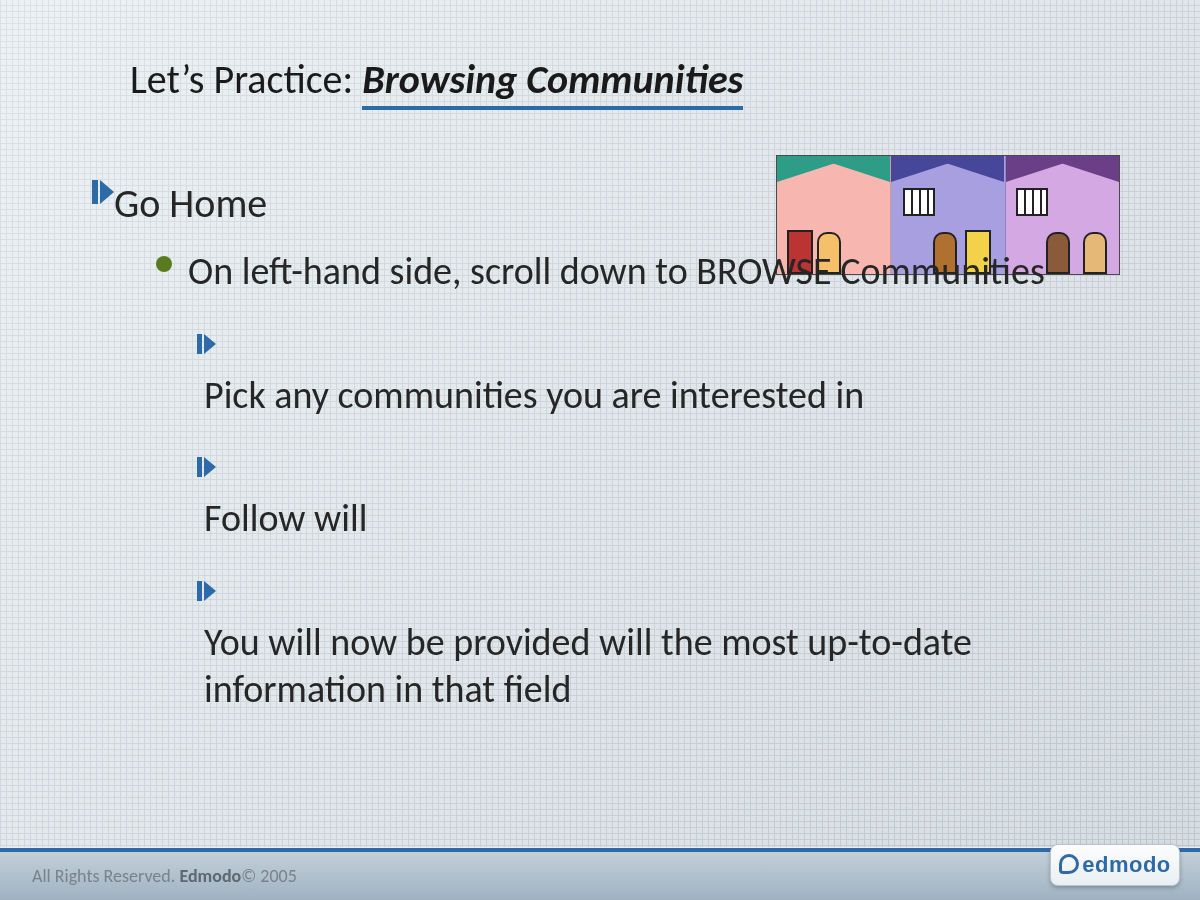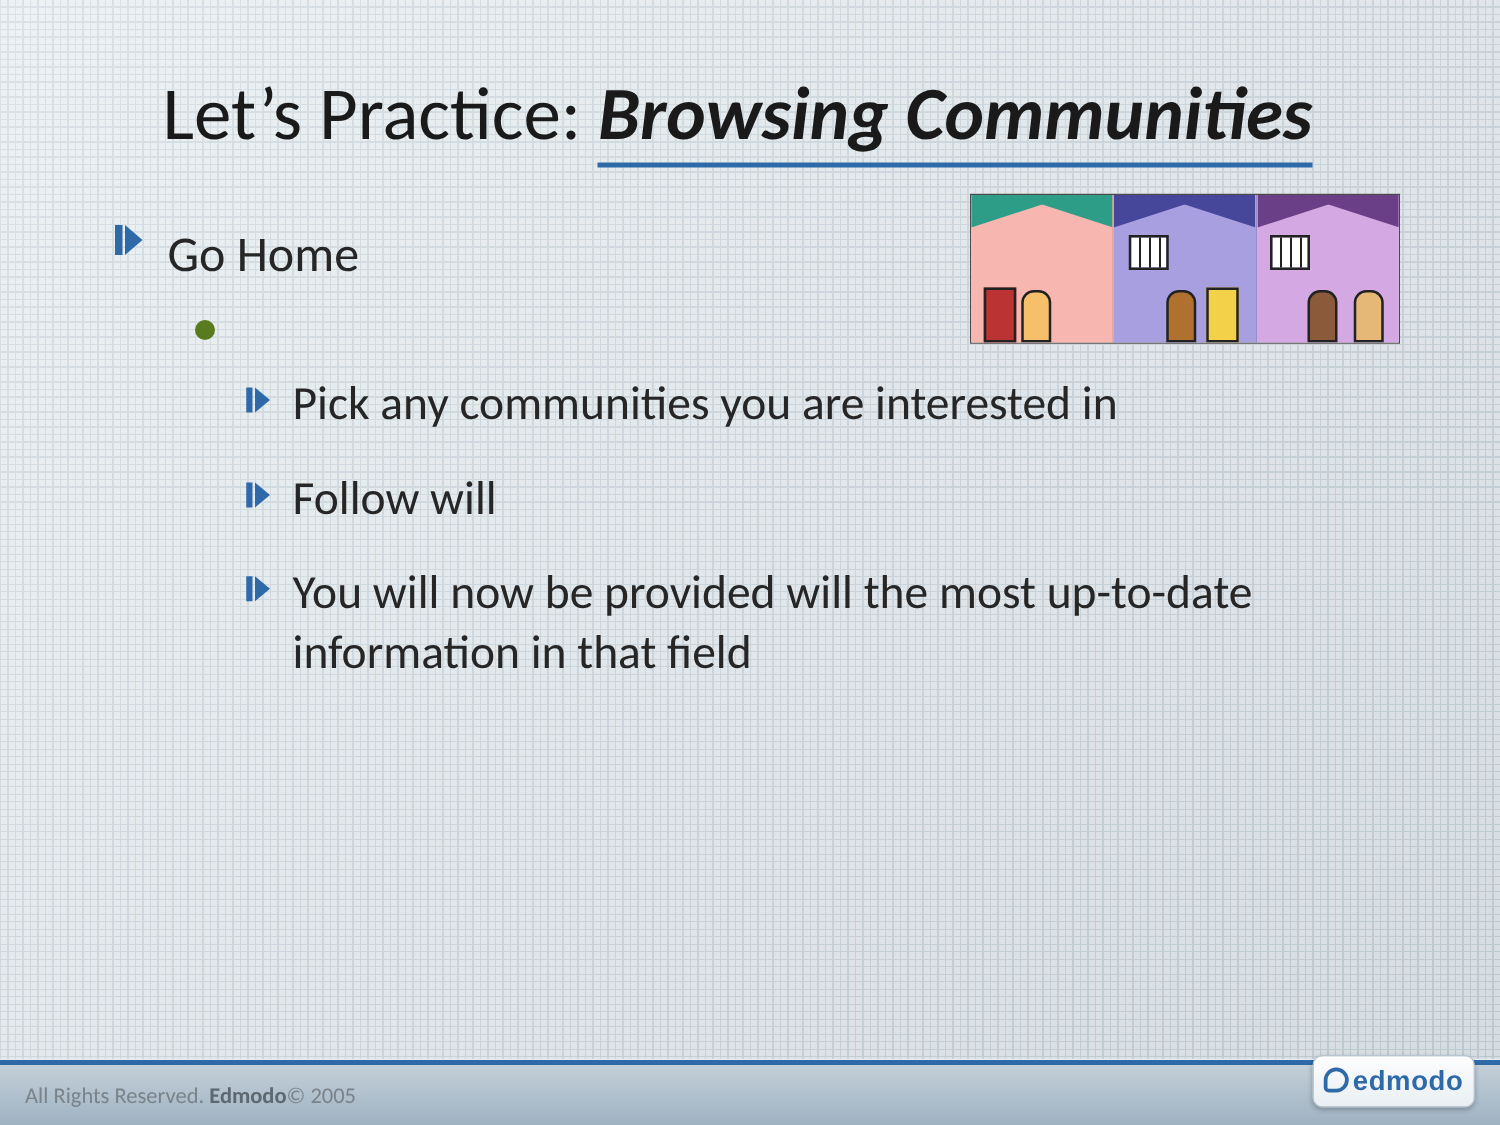--- a/index.html
+++ b/index.html
@@ -13,21 +13,21 @@
         #c7d3da 0 1px, transparent 1px 6px),
       repeating-linear-gradient(0deg,
         #c7d3da 0 1px, transparent 1px 6px),
       #e3eaee;
   }
 
   
   .title{
     position:absolute;
     left:130px; top:55px;
-    font-size:60px;
+    font-size:40px;
     color:#1a1a1a;
     white-space:nowrap;
   }
   .title .emph{
     font-style:italic;font-weight:700;
     border-bottom:4px solid #2f6aa8;
     padding-bottom:2px;
   }
 
   
@@ -42,39 +42,39 @@
     content:"";
     position:absolute;left:-22px;top:-12px;
     width:6px;height:24px;background:#2f6aa8;
   }
 
   .content{
     position:absolute;
     left:100px; top:180px; right:60px;
   }
   .row-top{
-    display:flex;align-items:flex-start;gap:20px;
+    display:flex;align-items:flex-start;
     font-size:40px;color:#262626;
     line-height:1.2;
   }
 
   .sub-bullet{
     display:flex;align-items:flex-start;gap:16px;
     margin-left:56px;margin-top:20px;
     font-size:38px;color:#262626;line-height:1.25;
   }
   .dot{
     width:16px;height:16px;border-radius:50%;
     background:#5a7a1f;flex:none;margin-top:8px;
   }
 
   .sub-arrow-item{
     display:flex;align-items:flex-start;gap:18px;
     margin-left:104px;margin-top:28px;
-    font-size:38px;color:#262626;line-height:1.25;
+    font-size:38px;color:#262626;line-height:1.25;flex-direction:column;
   }
   .sub-arrow-item .arrow{
     border-top-width:10px;border-bottom-width:10px;border-left-width:12px;
     margin-top:10px;
   }
   .sub-arrow-item .arrow::before{
     left:-19px;top:-10px;width:5px;height:20px;
   }
 
   
@@ -113,21 +113,21 @@
   .c2 .roof{background:#46469a;} .c2 .roof2{background:#46469a;}
   .c3{background:#d4a8e2;}
   .c3 .roof{background:#6a3f87;} .c3 .roof2{background:#6a3f87;}
 
   
   .footer{
     position:absolute;left:0;right:0;bottom:0;height:48px;
     background:linear-gradient(#c3cfd8,#9fb2c2);
     border-top:4px solid #2f6aa8;
     color:#7a838a;font-size:18px;
-    display:flex;align-items:center;padding:0 20px;
+    display:flex;align-items:center;padding:0 32px;
     box-shadow:0 -1px 0 #e7eef3;
   }
   .footer .res{white-space:pre;}
   .footer .brand-strong{color:#5e6870;font-weight:700;}
 
   .edmodo-logo{
     position:absolute;right:20px;bottom:14px;
     width:128px;height:40px;border-radius:8px;
     background:linear-gradient(#fdfdfd,#e9eff3);
     border:1px solid #b6c5d0;
@@ -182,20 +182,21 @@
 
 <div class="content">
 
   <div class="row-top">
     <span class="arrow"></span>
     <span>Go Home</span>
   </div>
 
   <div class="sub-bullet">
     <span class="dot"></span>
+    <span>On left-hand side, scroll down to BROWSE Communities</span>
   </div>
 
   <div class="sub-arrow-item">
     <span class="arrow"></span>
     <span>Pick any communities you are interested in</span>
   </div>
 
   <div class="sub-arrow-item">
     <span class="arrow"></span>
     <span>Follow will</span>

